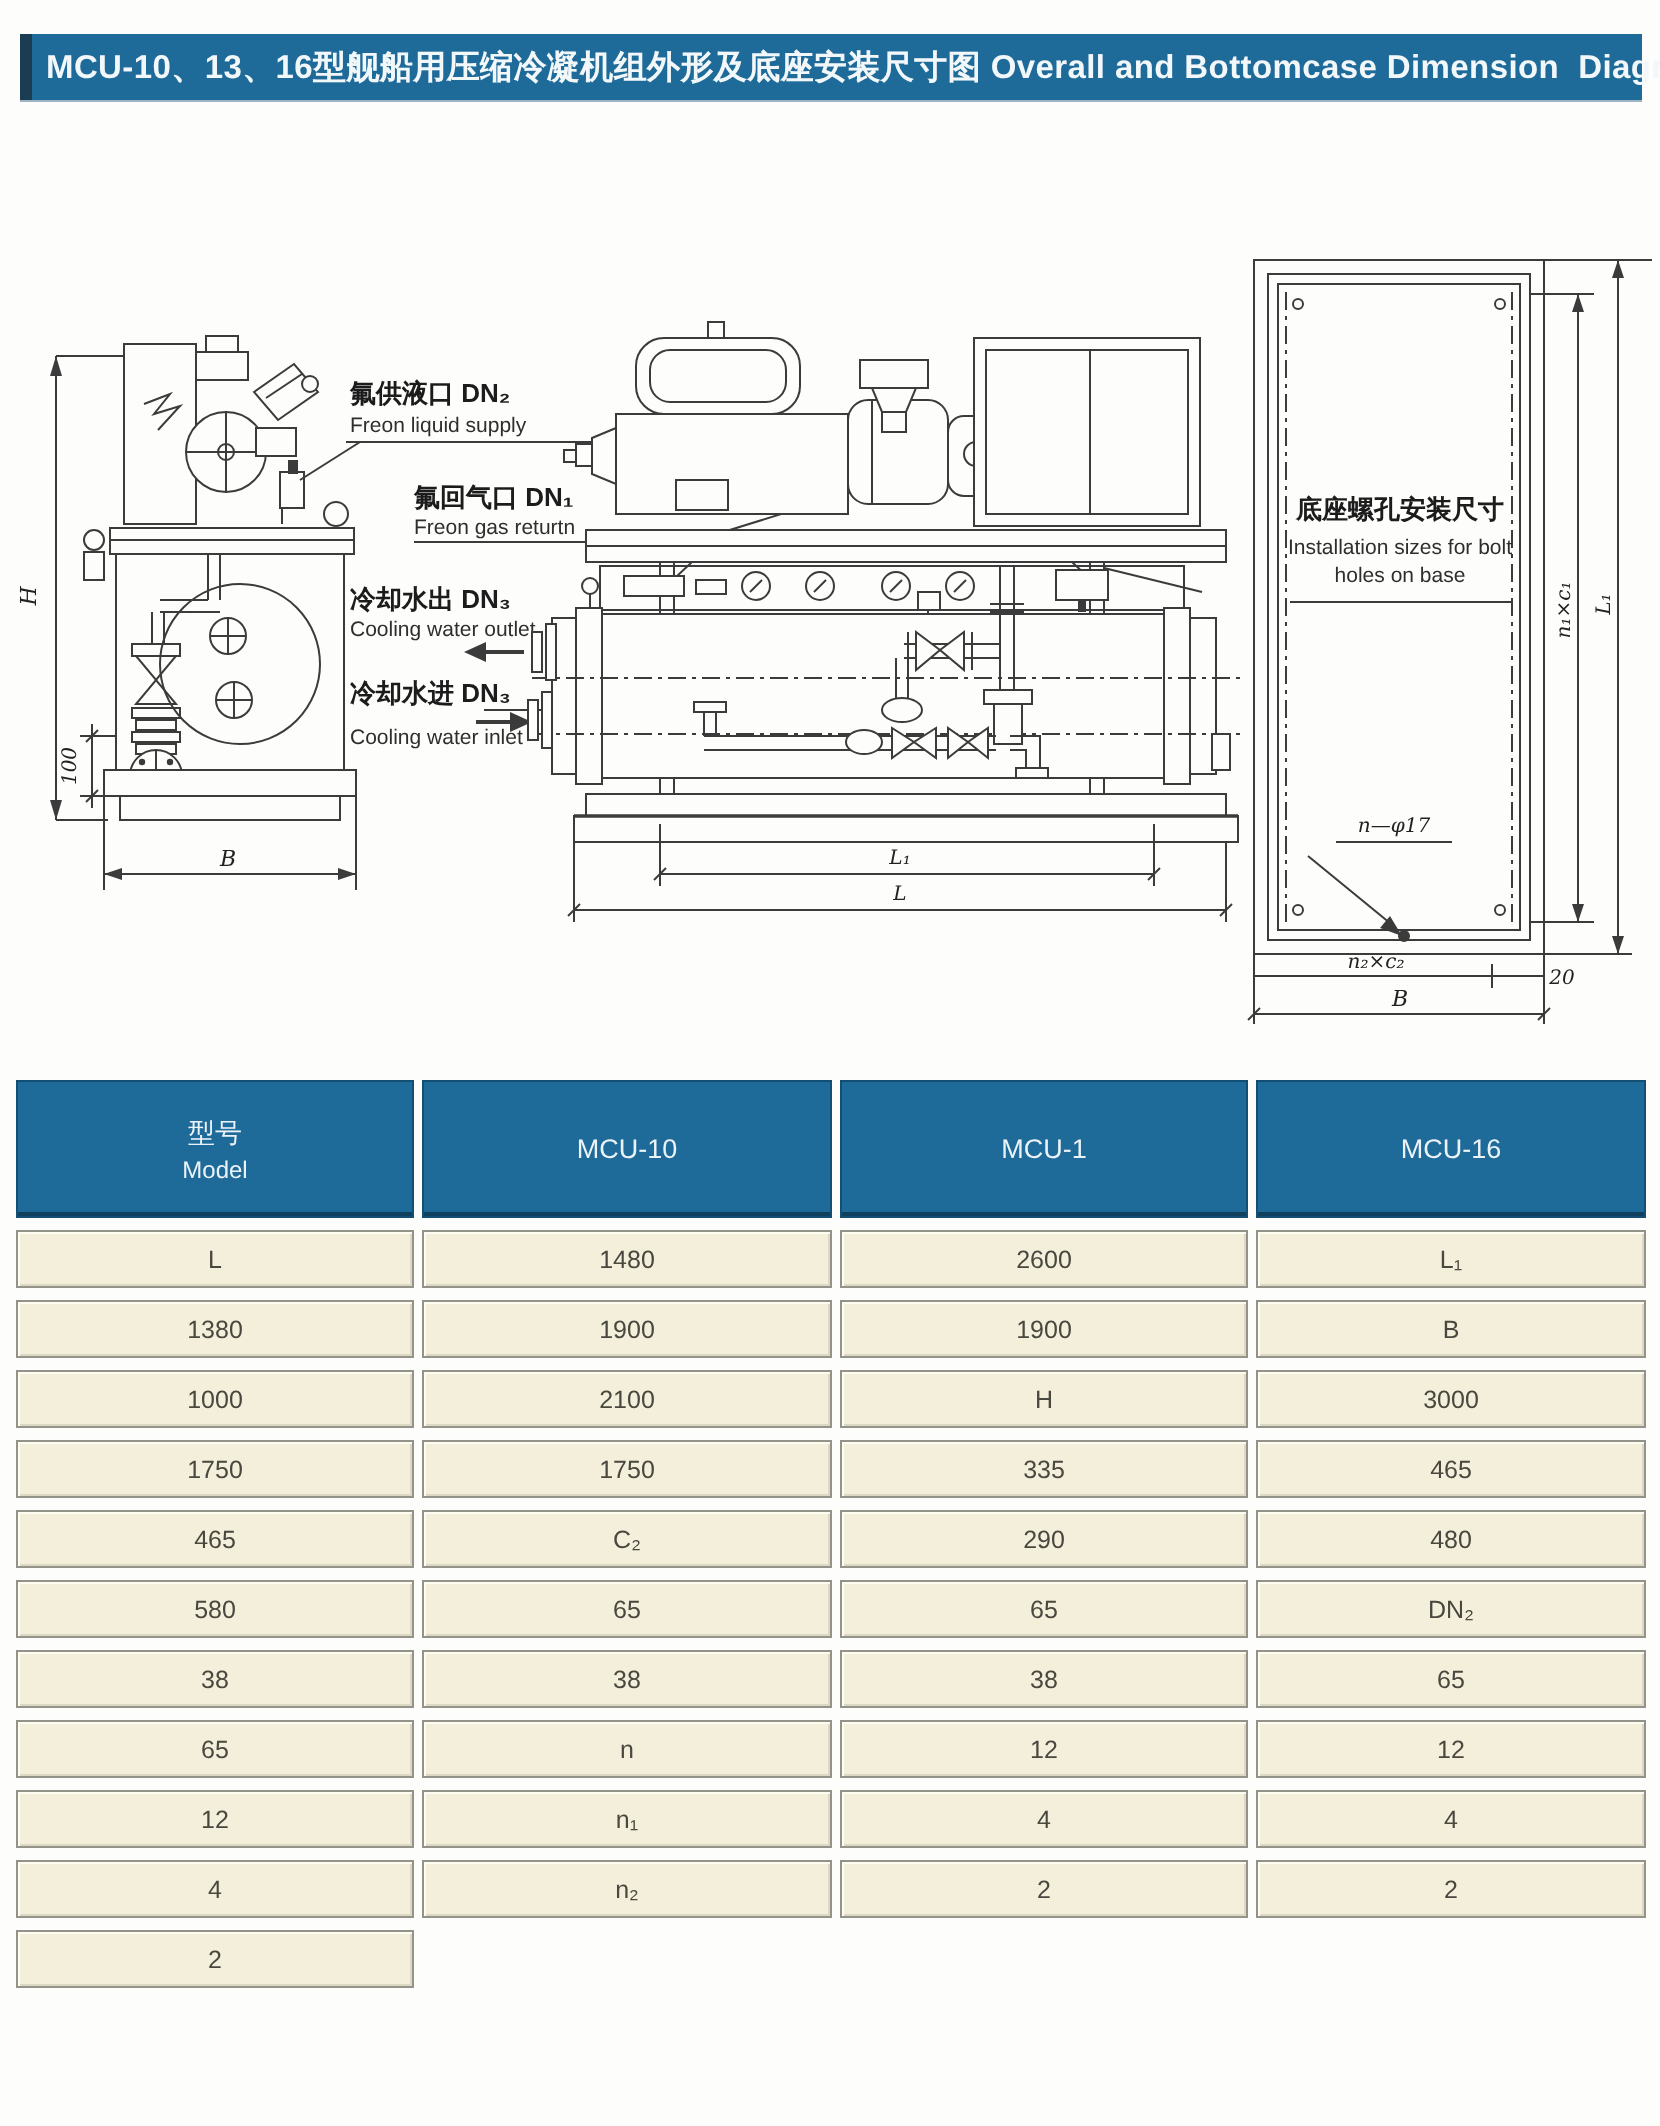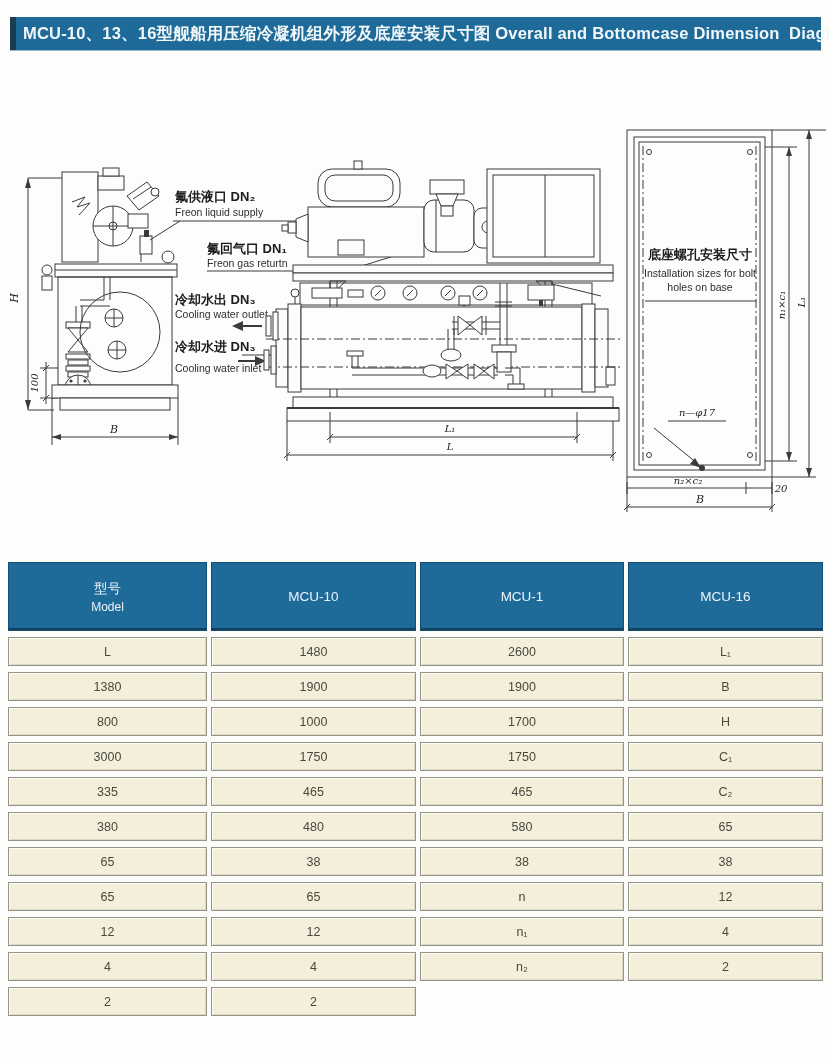--- a/index.html
+++ b/index.html
@@ -17,21 +17,21 @@
   .ln{fill:none;stroke:#3b3b3b;stroke-width:1;}
   .lnw{fill:#fdfdfb;stroke:#3b3b3b;stroke-width:1;}
   .thk{stroke-width:1.8;}
   .dash{stroke-dasharray:9 3 2 3;}
   .blk{fill:#3b3b3b;stroke:none;}
   .zh{font:bold 13px "Liberation Sans","DejaVu Sans",sans-serif;fill:#1c1c1c;}
   .en{font:10.5px "Liberation Sans","DejaVu Sans",sans-serif;fill:#2e2e2e;}
   .dim{font:italic 10px "DejaVu Serif","Liberation Serif",serif;fill:#222;}
   .dimb{font:italic 11px "DejaVu Serif","Liberation Serif",serif;fill:#222;}
   
-  .spec-table{position:absolute;left:8px;top:562px;width:815px;
+  .spec-table{position:absolute;left:8px;top:540px;width:815px;
               display:grid;grid-template-columns:199px 205px 204px 195px;
               column-gap:4px;row-gap:6px;}
   .th{background:#1e6a99;border:1px solid #134e75;color:#ecf3f8;height:67px;
       display:flex;flex-direction:column;align-items:center;justify-content:center;
       font-size:13.5px;box-shadow:inset 0 -2px 0 #10415f;}
   .th .sub{font-size:12px;margin-top:2px;text-align:right;}
   .td{background:#f4efdb;border:1px solid #94938a;color:#49483e;height:27px;
       display:flex;align-items:center;justify-content:center;font-size:12.5px;
       box-shadow:inset 1px 1px 0 #fffdf1, inset -1px -1px 0 #ddd8c3;}
 </style>
@@ -332,42 +332,41 @@
     <div class="td">L</div>
     <div class="td">1480</div>
     <div class="td">2600</div>
 
     <div class="td">L₁</div>
     <div class="td">1380</div>
     <div class="td">1900</div>
     <div class="td">1900</div>
 
     <div class="td">B</div>
-    <div class="td">800</div>
     <div class="td">1000</div>
-    <div class="td">1700</div>
+    <div class="td">2100</div>
 
     <div class="td">H</div>
     <div class="td">3000</div>
     <div class="td">1750</div>
     <div class="td">1750</div>
 
-    <div class="td">C₁</div>
     <div class="td">335</div>
     <div class="td">465</div>
     <div class="td">465</div>
 
     <div class="td">C₂</div>
-    <div class="td">380</div>
+    <div class="td">290</div>
     <div class="td">480</div>
     <div class="td">580</div>
 
     <div class="td">65</div>
     <div class="td">65</div>
 
+    <div class="td">DN₂</div>
     <div class="td">38</div>
     <div class="td">38</div>
     <div class="td">38</div>
 
     <div class="td">65</div>
     <div class="td">65</div>
 
     <div class="td">n</div>
     <div class="td">12</div>
     <div class="td">12</div>

